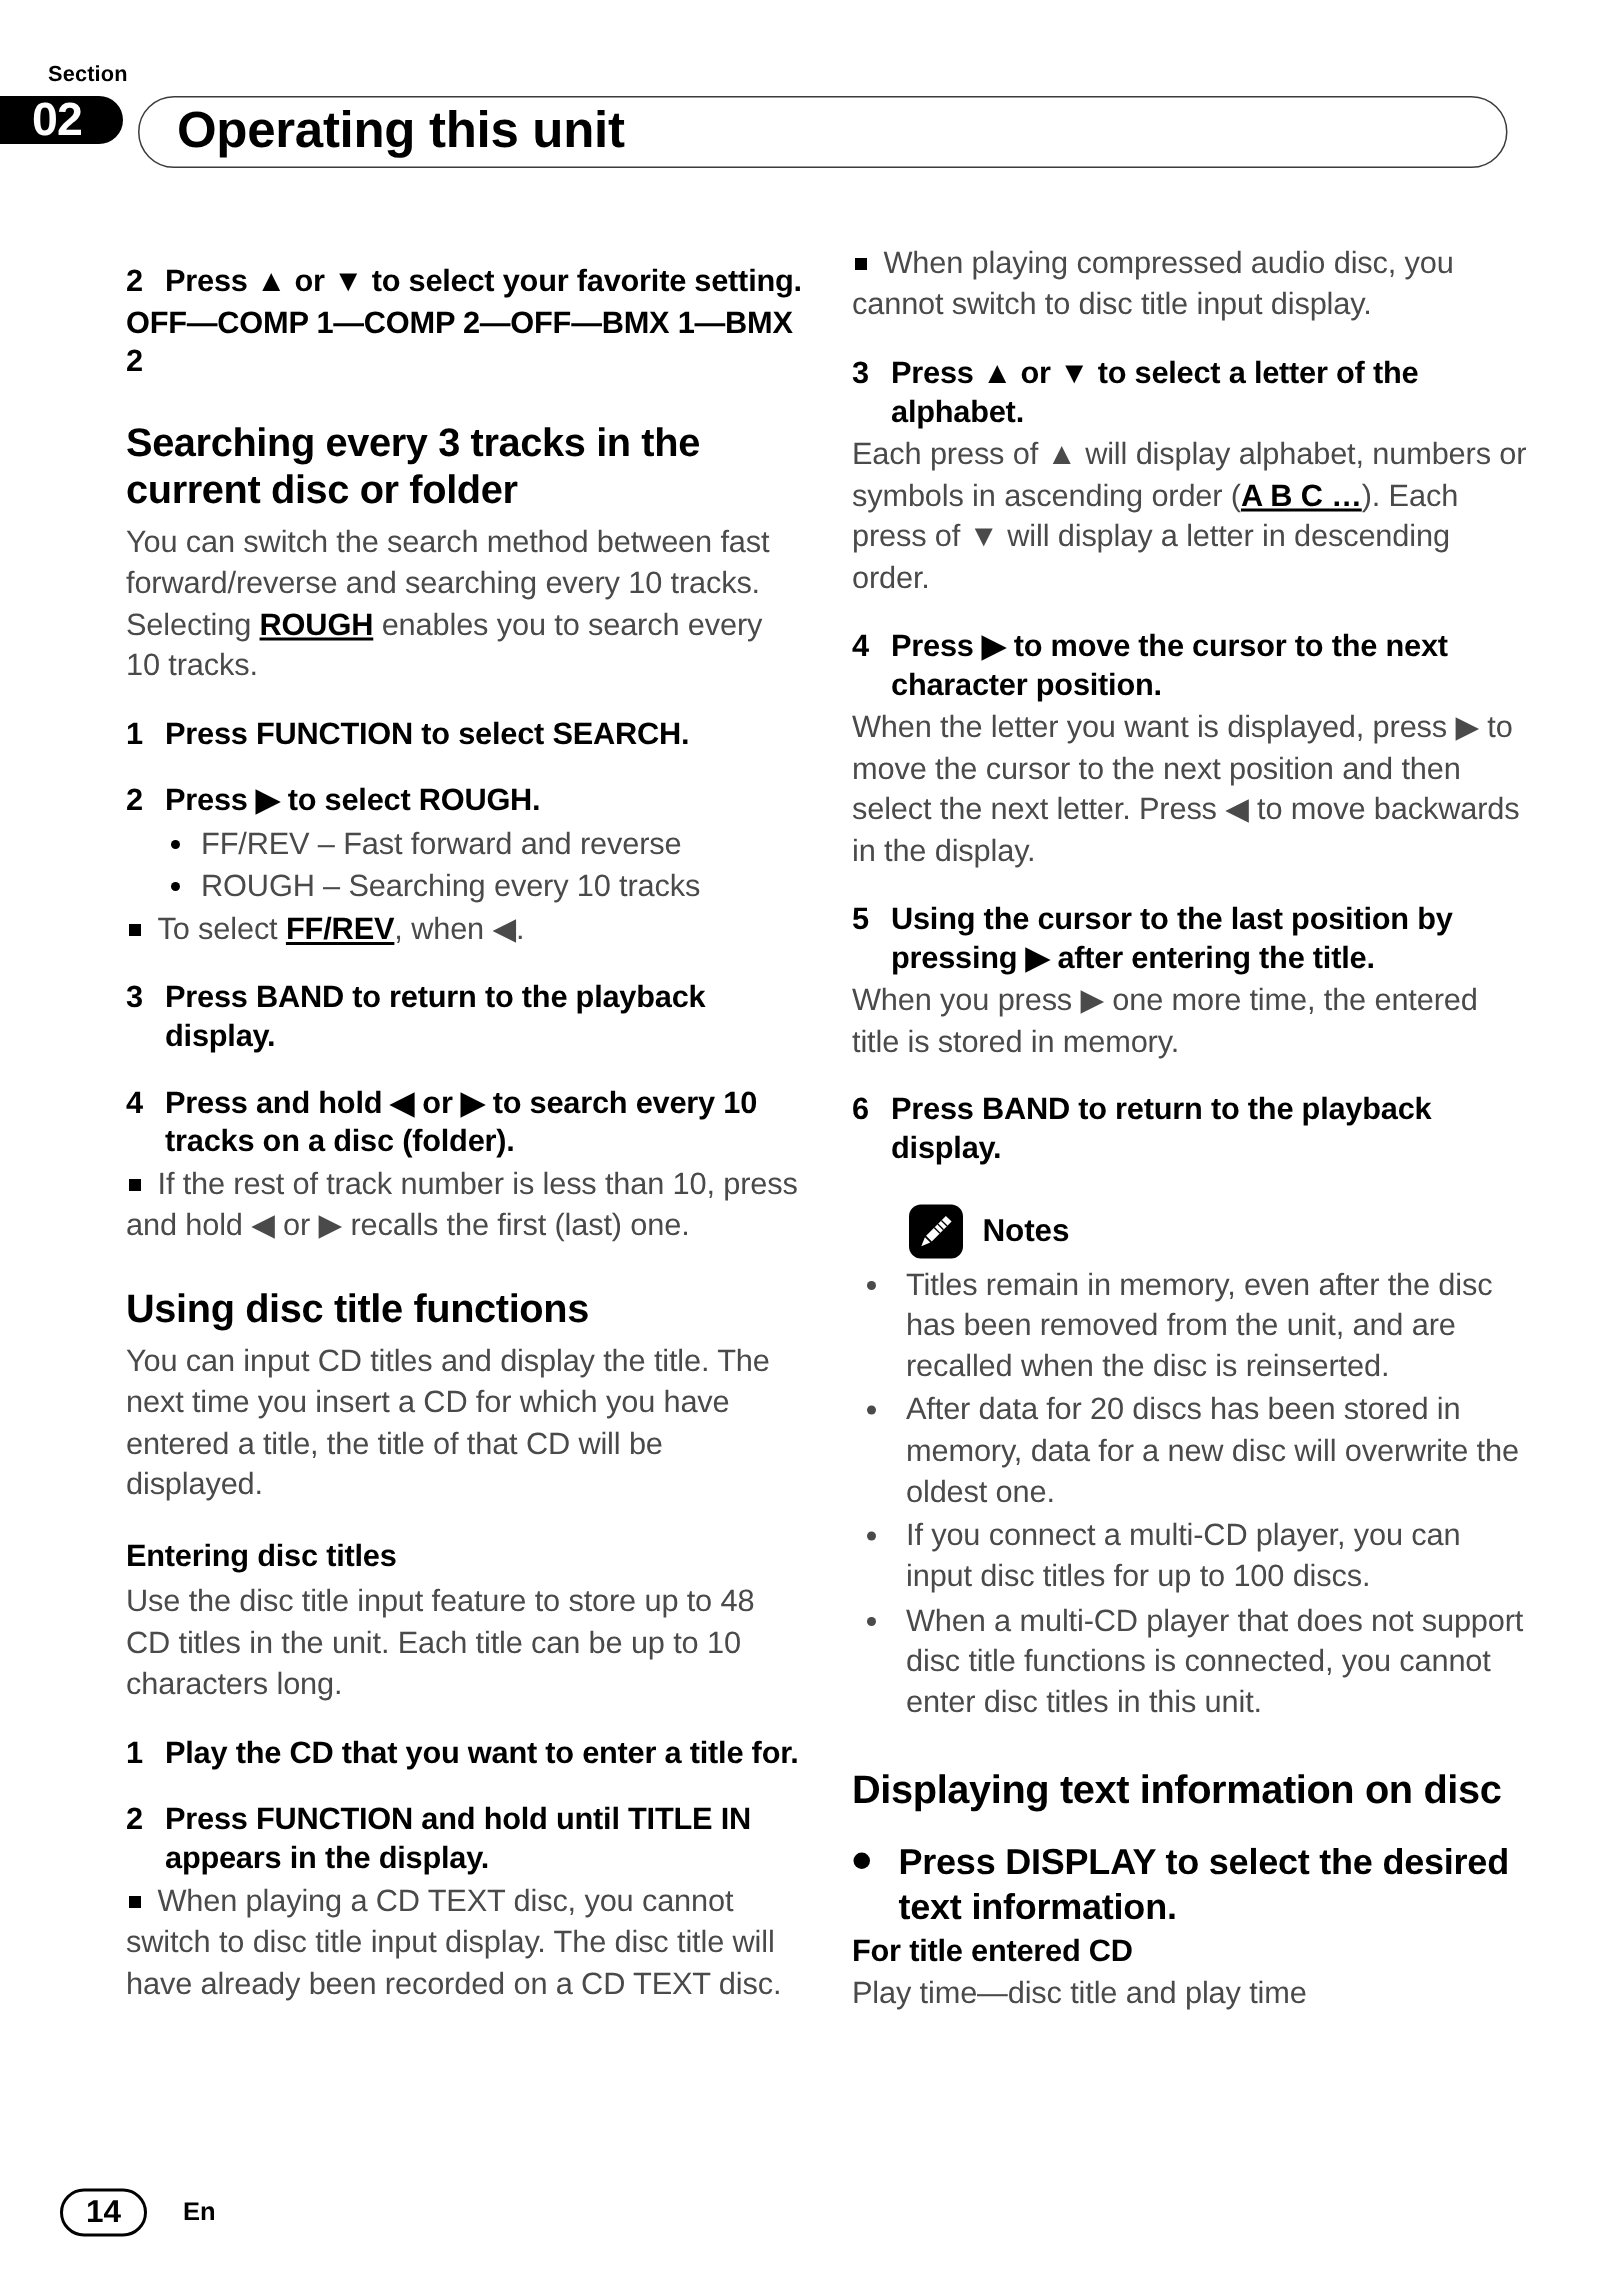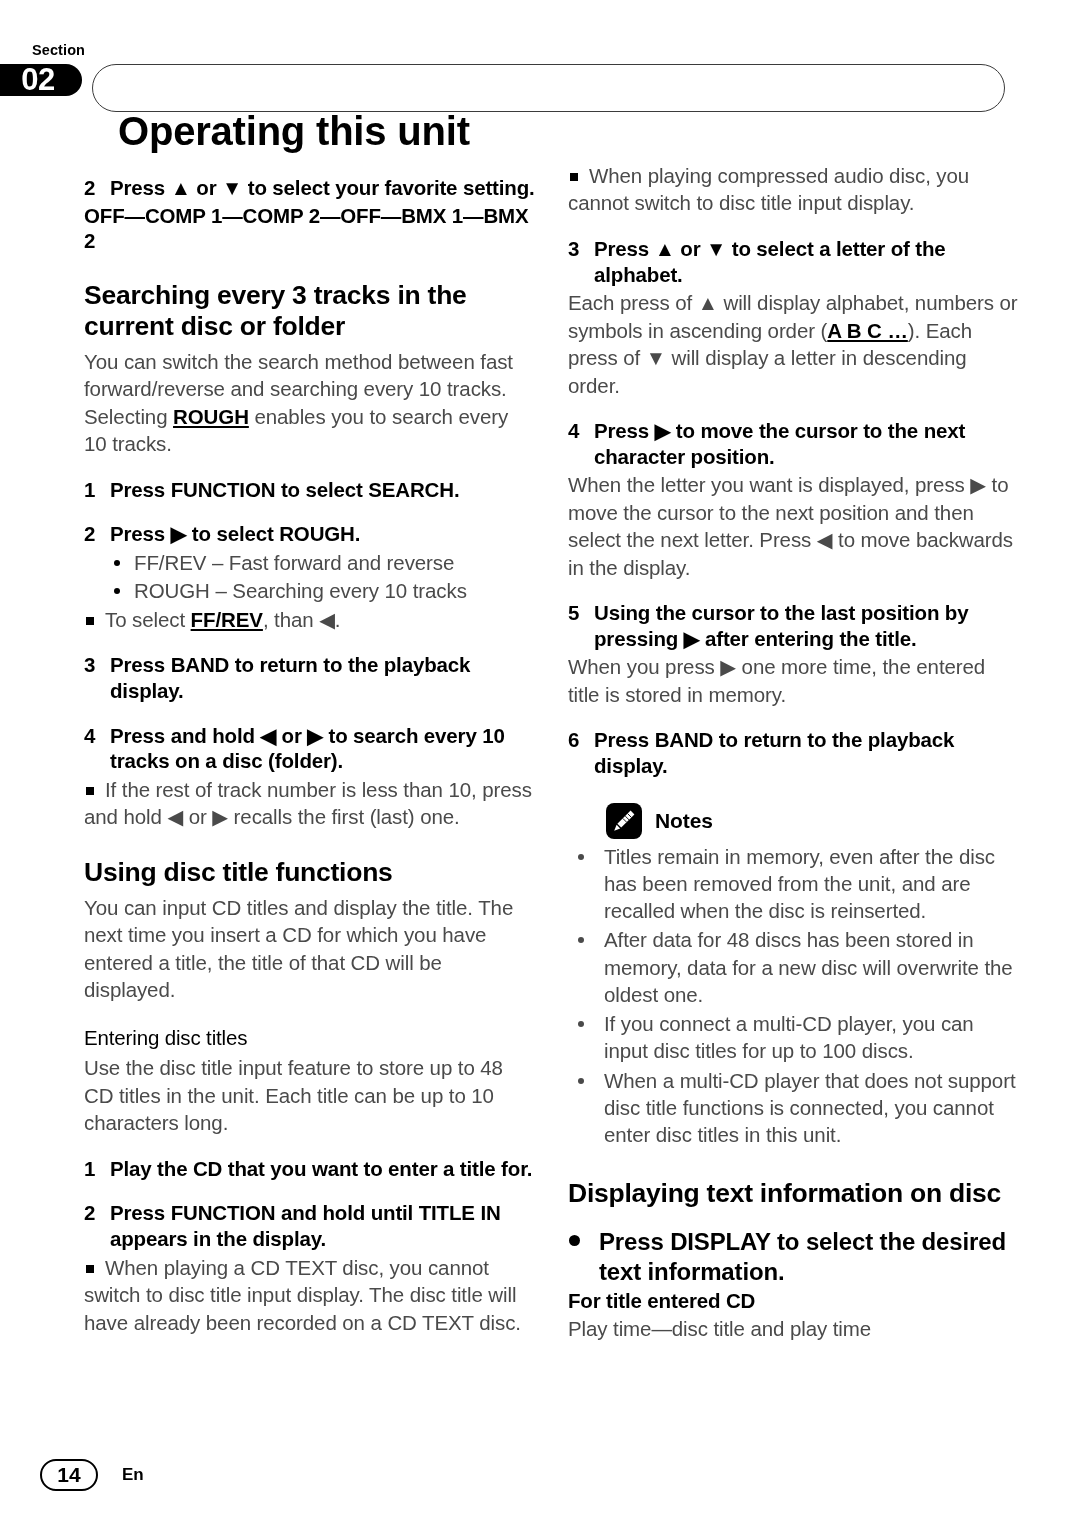--- a/index.html
+++ b/index.html
@@ -60,25 +60,24 @@
     border: 1.4px solid #3b3b3b;
     border-radius: 26px;
     box-sizing: border-box;
   }
   #page-title {
     position: absolute;
     left: 118px;
     top: 63px;
     height: 48px;
     line-height: 48px;
-    font-size: 40px;
+    font-size: 34px;
     font-weight: bold;
     letter-spacing: -0.2px;
     color: #000;
-    margin-top: 44px;
   }
 
   
   .column {
     position: absolute;
     top: 158px;
     width: 452px;
   }
   #col-left  { left: 84px; }
   #col-right { left: 568px; }
@@ -87,21 +86,21 @@
   .h1 {
     font-size: 26.5px;
     font-weight: bold;
     line-height: 1.17;
     color: #000;
     letter-spacing: -0.25px;
     margin: 26px 0 6px 0;
   }
   .h2 {
     font-size: 20.5px;
-    font-weight: normal;
+    font-weight: bold;
     line-height: 1.2;
     color: #000;
     letter-spacing: -0.15px;
     margin: 22px 0 4px 0;
   }
   .body {
     font-size: 20.5px;
     line-height: 1.34;
     color: #4a4a4a;
     font-weight: 300;
@@ -302,21 +301,21 @@
 
   <div class="step"><span class="num">1</span><span>Press FUNCTION to select SEARCH.</span></div>
 
   <div class="step"><span class="num">2</span><span>Press ▶ to select ROUGH.</span></div>
 
   <ul class="dot-list">
     <li><b>FF/REV</b><span> – Fast forward and reverse</span></li>
     <li><b>ROUGH</b><span> – Searching every 10 tracks</span></li>
   </ul>
 
-  <p class="sub"><span class="sq"></span><span>To select </span><b>FF/REV</b><span>, than ◀.</span></p>
+  <p class="sub"><span class="sq"></span><span>To select </span><b>FF/REV</b><span>, when ◀.</span></p>
 
   <div class="step"><span class="num">3</span><span>Press BAND to return to the playback display.</span></div>
 
   <div class="step"><span class="num">4</span><span>Press and hold ◀ or ▶ to search every 10 tracks on a disc (folder).</span></div>
   <p class="sub"><span class="sq"></span><span>If the rest of track number is less than 10, press and hold ◀ or ▶ recalls the first (last) one.</span></p>
 
   <div class="h1">Using disc title functions</div>
   <p class="body">You can input CD titles and display the title. The next time you insert a CD for which you have entered a title, the title of that CD will be displayed.</p>
 
   <div class="h2">Entering disc titles</div>
@@ -356,21 +355,21 @@
           <line x1="14.2" y1="8.0" x2="18.0" y2="11.8"></line>
           <line x1="11.8" y1="10.4" x2="15.6" y2="14.2"></line>
         </g>
       </svg>
     </div>
     <div class="notes-title">Notes</div>
   </div>
 
   <ul class="notes-list">
     <li>Titles remain in memory, even after the disc has been removed from the unit, and are recalled when the disc is reinserted.</li>
-    <li>After data for 48 discs has been stored in memory, data for a new disc will overwrite the oldest one.</li>
+    <li>After data for 20 discs has been stored in memory, data for a new disc will overwrite the oldest one.</li>
     <li>If you connect a multi-CD player, you can input disc titles for up to 100 discs.</li>
     <li>When a multi-CD player that does not support disc title functions is connected, you cannot enter disc titles in this unit.</li>
   </ul>
 
   <div class="h1" style="margin-top:30px">Displaying text information on disc</div>
   <div class="round-step">Press DISPLAY to select the desired text information.</div>
   <div class="bold-line">For title entered CD</div>
   <p class="body">Play time—disc title and play time</p>
 
 </div>

